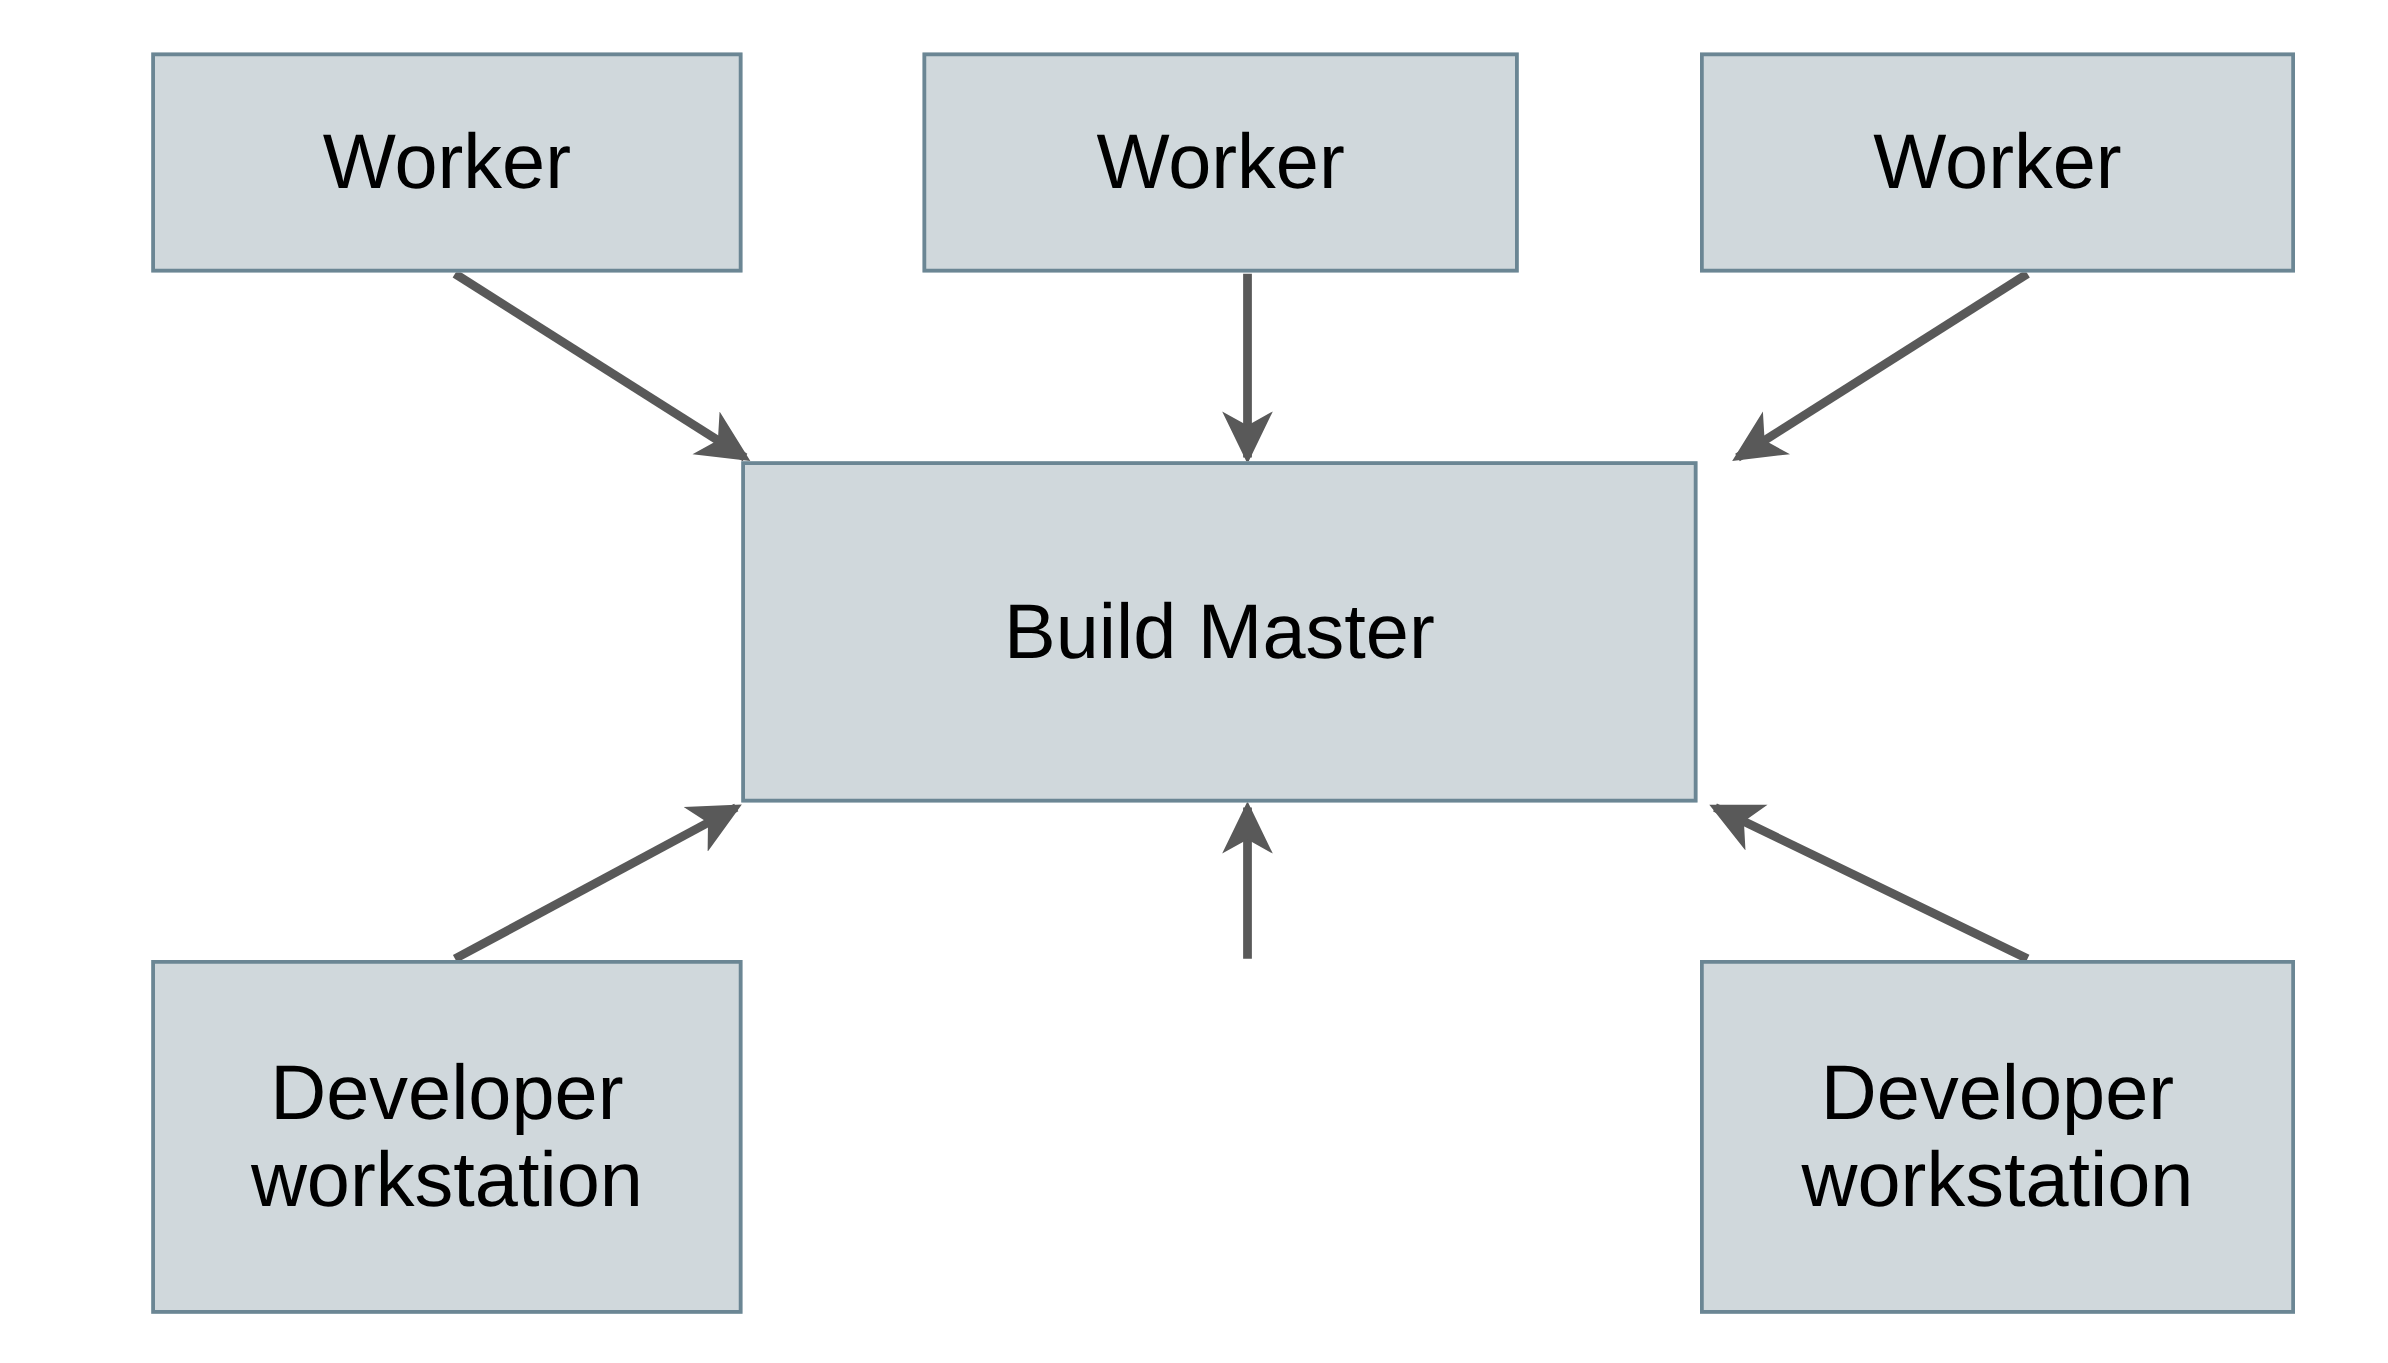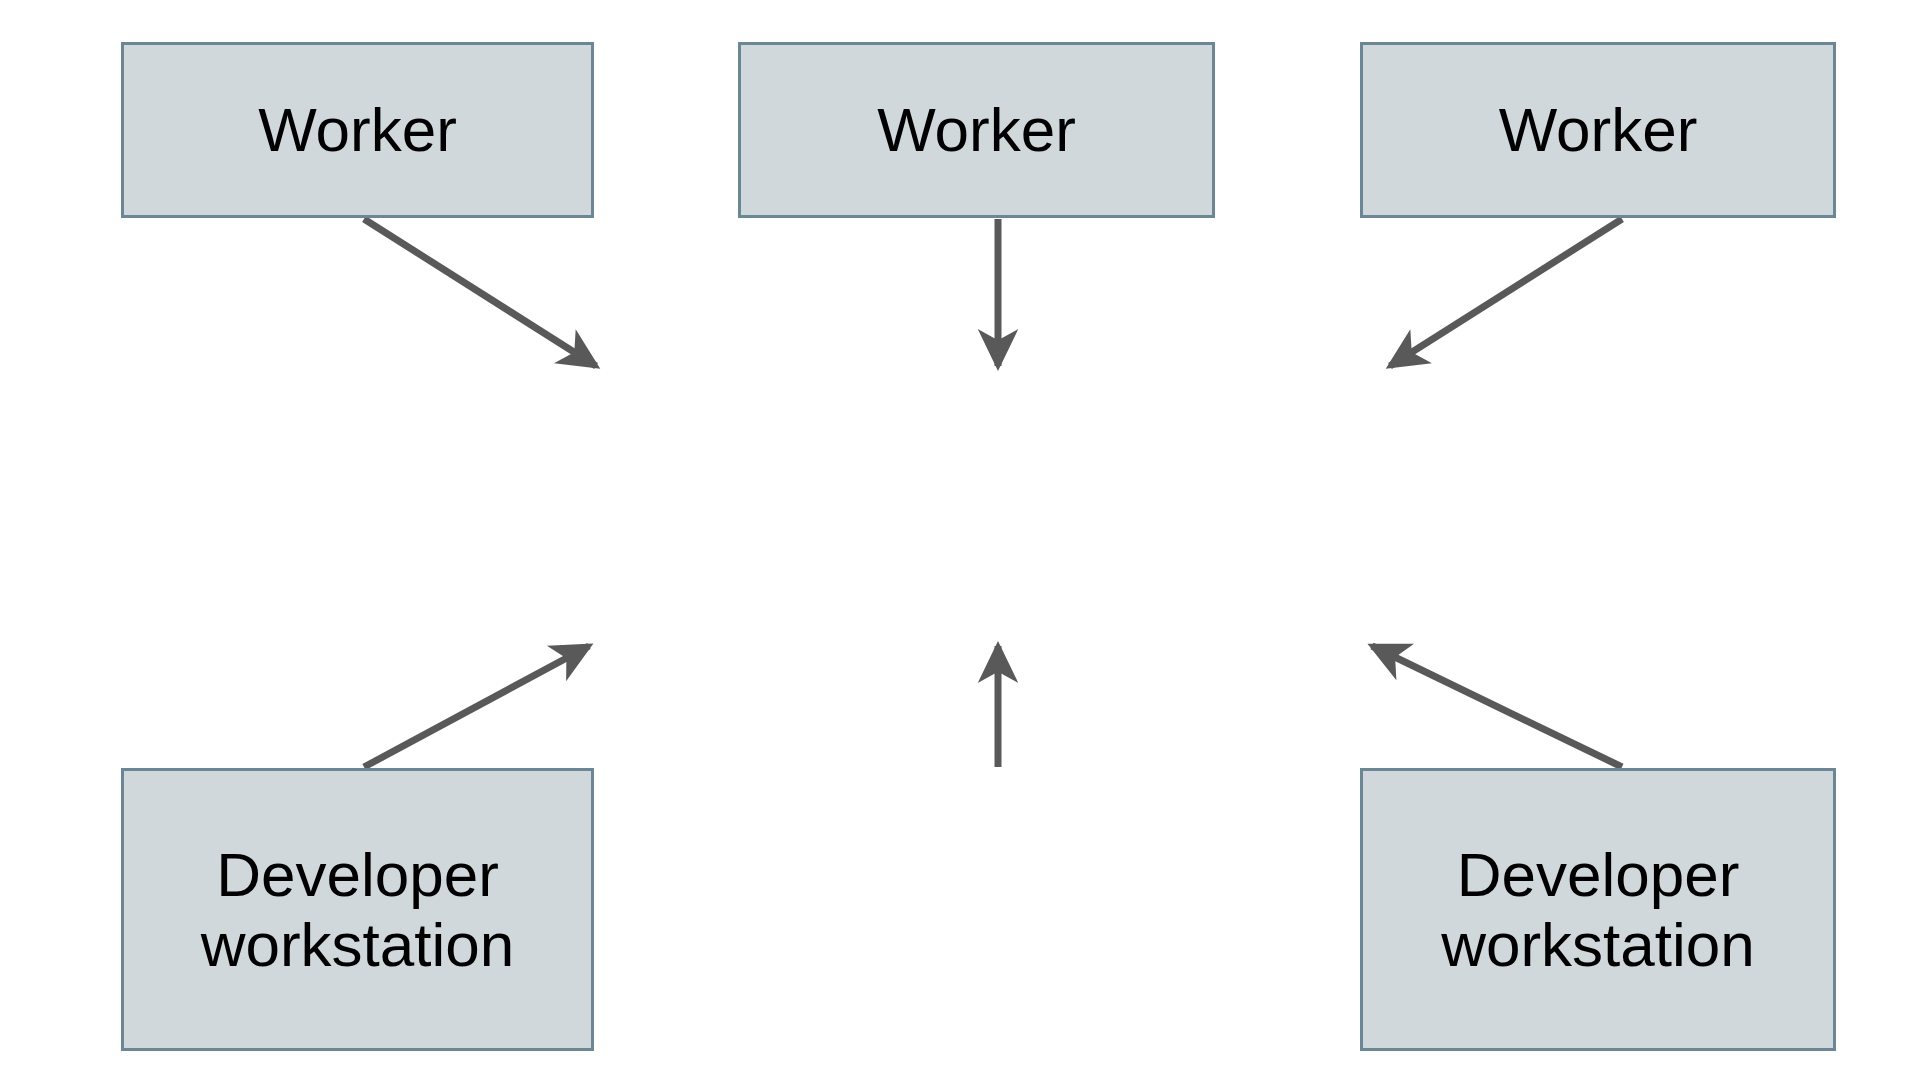--- a/index.html
+++ b/index.html
@@ -90,20 +90,23 @@
   </div>
 
   <div class="node" id="node-worker-2">
     <span class="node-label">Worker</span>
   </div>
 
   <div class="node" id="node-worker-3">
     <span class="node-label">Worker</span>
   </div>
 
+  <div class="node" id="node-build-master">
+    <span class="node-label">Build Master</span>
+  </div>
 
   <div class="node" id="node-dev-ws-1">
     <span class="node-label">Developer
 workstation</span>
   </div>
 
 
   <div class="node" id="node-dev-ws-2">
     <span class="node-label">Developer
 workstation</span>

